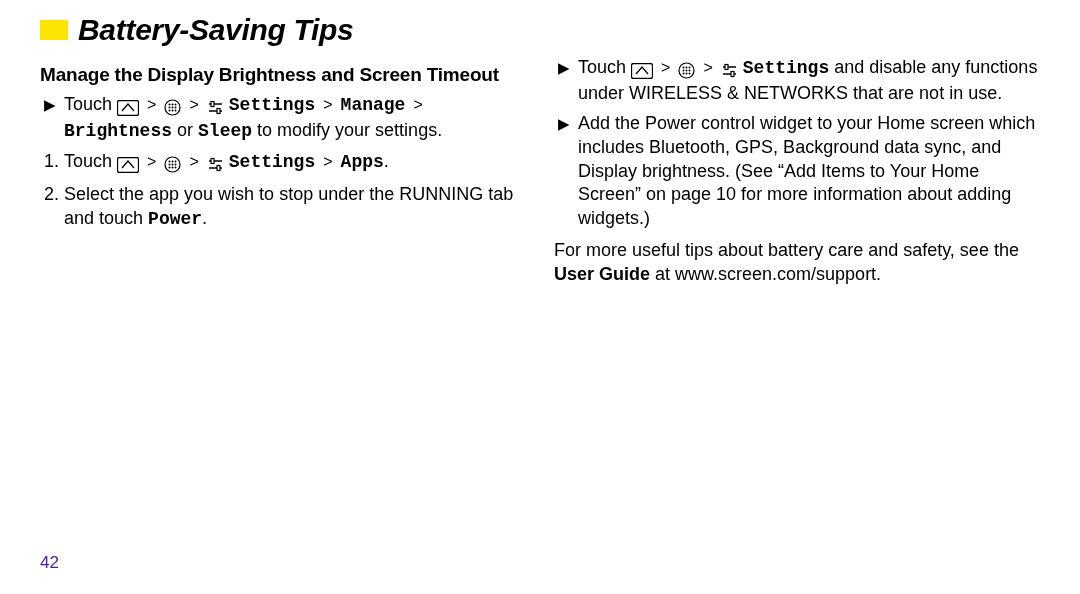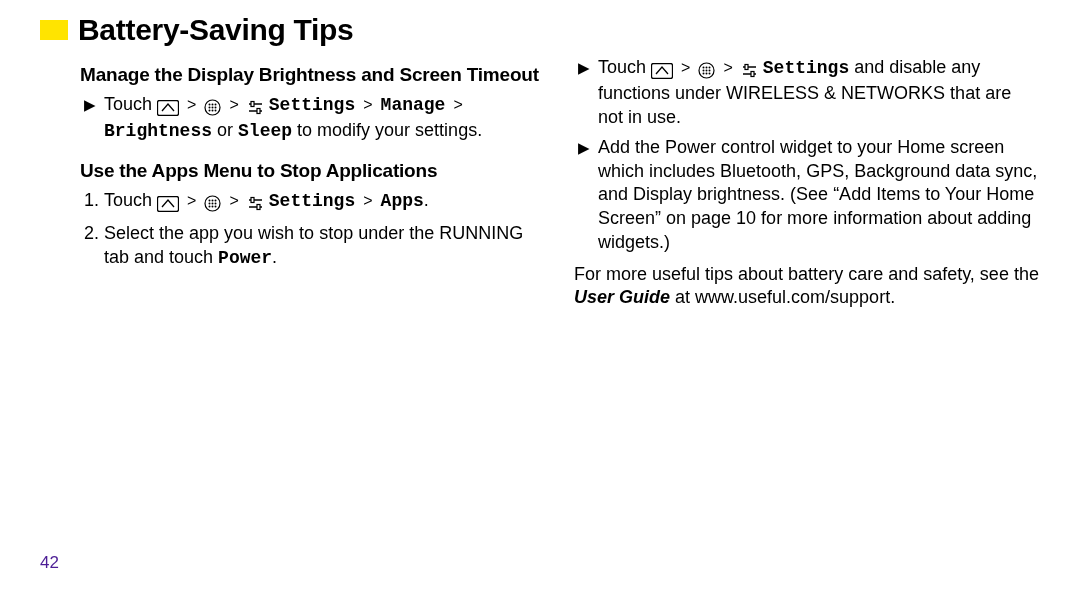--- a/index.html
+++ b/index.html
@@ -20,28 +20,28 @@
     margin-bottom: 6px;
   }
   .yellow-block {
     width: 28px;
     height: 20px;
     background: #ffe400;
     margin-right: 10px;
     flex-shrink: 0;
   }
   .page-title {
+    font-style: italic;
     font-weight: 700;
     font-size: 30px;
     letter-spacing: -0.3px;
   }
   .columns {
     display: flex;
     gap: 28px;
-    margin-left: 40px;
   }
   .col {
     flex: 1;
     min-width: 0;
   }
   .sub-head {
     font-weight: 700;
     font-size: 19px;
     margin-bottom: 6px;
     margin-top: 6px;
@@ -65,21 +65,21 @@
     padding-top: 2px;
   }
   .num {
     width: 20px;
     flex-shrink: 0;
   }
   .step-body {
     flex: 1;
   }
   .b { font-weight: 700; font-family: Liberation Mono, monospace; }
-  .bi { font-weight: 700; font-style: italic; }
+  .bi { font-weight: 700; }
   .sep { text-align: left; margin: 2px 0 4px 28px; }
   .page-num {
     position: absolute;
     left: 40px;
     bottom: 20px;
     font-size: 17px;
     color: #4c1d95;
   }
   .ico {
     display: inline-block;
@@ -146,21 +146,20 @@
         </span>
         <span> </span>
         <span class="b">Settings</span>
         <span class="gt">&gt;</span>
         <span class="b">Manage</span>
         <span class="gt">&gt;</span>
         <span class="b">Brightness</span><span> or </span><span class="b">Sleep</span><span> to modify your settings.</span>
       </div>
     </div>
 
-    <div class="sub-head tight">Use the Apps Menu to Stop Applications</div>
 
     <div class="step-row">
       <div class="num">1.</div>
       <div class="step-body">
         <span>Touch </span>
         <span class="ico">
           <svg width="22" height="16">
               <rect x="0.5" y="0.5" width="21" height="15" rx="2" fill="none" stroke="#000" stroke-width="1.3"></rect>
               <path d="M5 11 L11 4 L17 11" fill="none" stroke="#000" stroke-width="1.3"></path>
             </svg>
@@ -252,20 +251,20 @@
       </div>
     </div>
 
 
     <div class="step-row">
       <div class="bullet">▶</div>
       <div class="step-body">Add the Power control widget to your Home screen which includes Bluetooth, GPS, Background data sync, and Display brightness. (See “Add Items to Your Home Screen” on page 10 for more information about adding widgets.)</div>
     </div>
 
     <div class="para" style="margin-top:8px">
-      <span>For more useful tips about battery care and safety, see the </span><span class="bi">User Guide</span><span> at www.useful.com/support.</span>
+      <span>For more useful tips about battery care and safety, see the </span><span class="bi">User Guide</span><span> at www.screen.com/support.</span>
     </div>
 
   </div>
 
 </div>
 
 <div class="page-num">42</div>
 
 </body></html>

